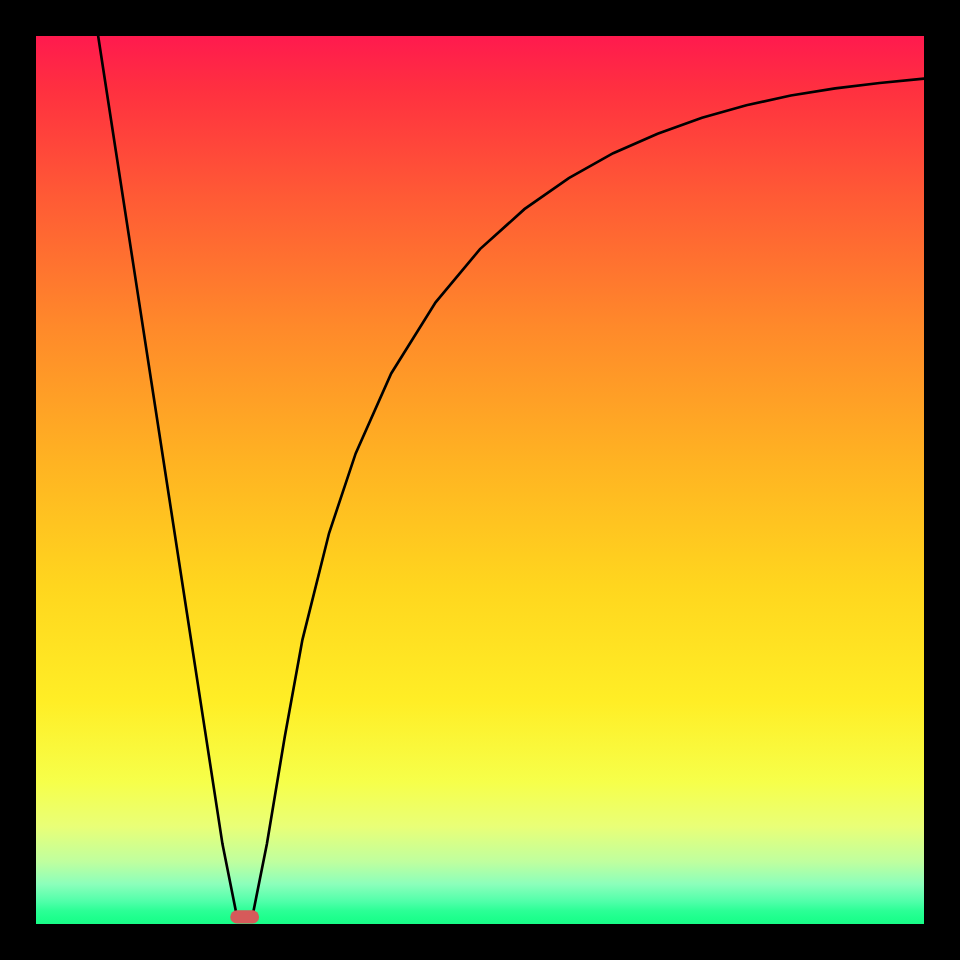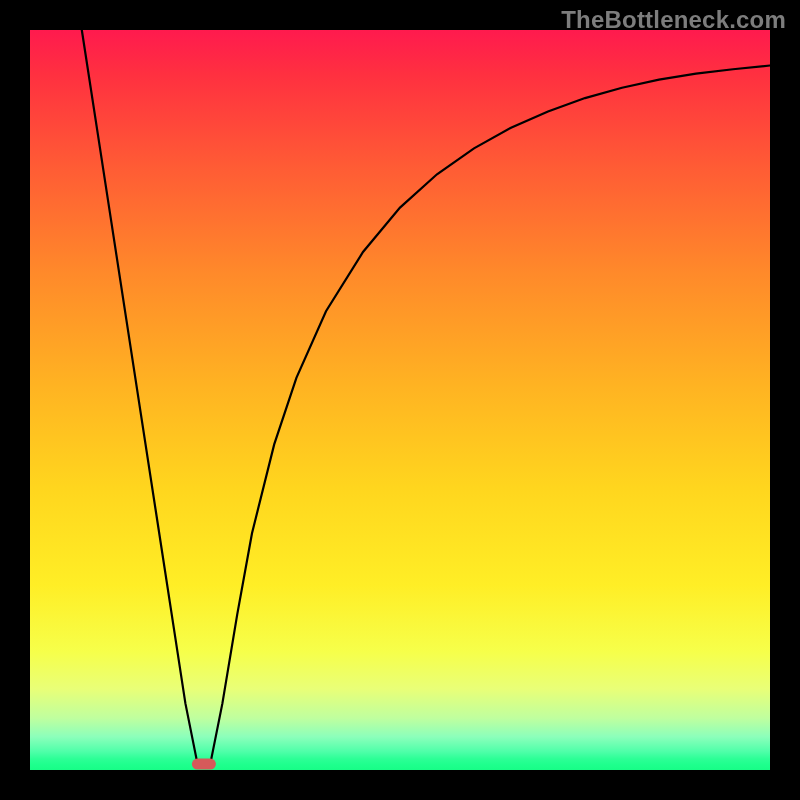--- a/index.html
+++ b/index.html
@@ -67,21 +67,20 @@
     fill: none;
     stroke: #000;
     stroke-width: 2.2;
     stroke-linecap: round;
   }
 </style>
 </head>
 <body>
 
 <div class="frame">
-  <div class="watermark">TheBottleneck.com</div>
 
   <div class="plot-area">
     <svg class="curve" viewBox="0 0 740 740">
       <path id="series-0" class="series" d="M51.80 0.00 L66.60 96.20 L81.40 192.40 L96.20 288.60 L111.00 384.80 L125.80 481.00 L140.60 577.20 L155.40 673.40 L166.50 728.90"></path>
       <path id="series-1" class="series" d="M181.30 728.90 L192.40 673.40 L207.20 584.60 L222.00 503.20 L244.20 414.40 L266.40 347.80 L296.00 281.20 L333.00 222.00 L370.00 177.60 L407.00 144.30 L444.00 118.40 L481.00 97.68 L518.00 81.40 L555.00 68.08 L592.00 57.72 L629.00 49.58 L666.00 43.66 L703.00 39.22 L740.00 35.52"></path>
       <rect id="marker" class="marker" x="161.90" y="728.58" width="24" height="11" rx="5.5" ry="5.5"></rect>
     </svg>
   </div>
 </div>
 

